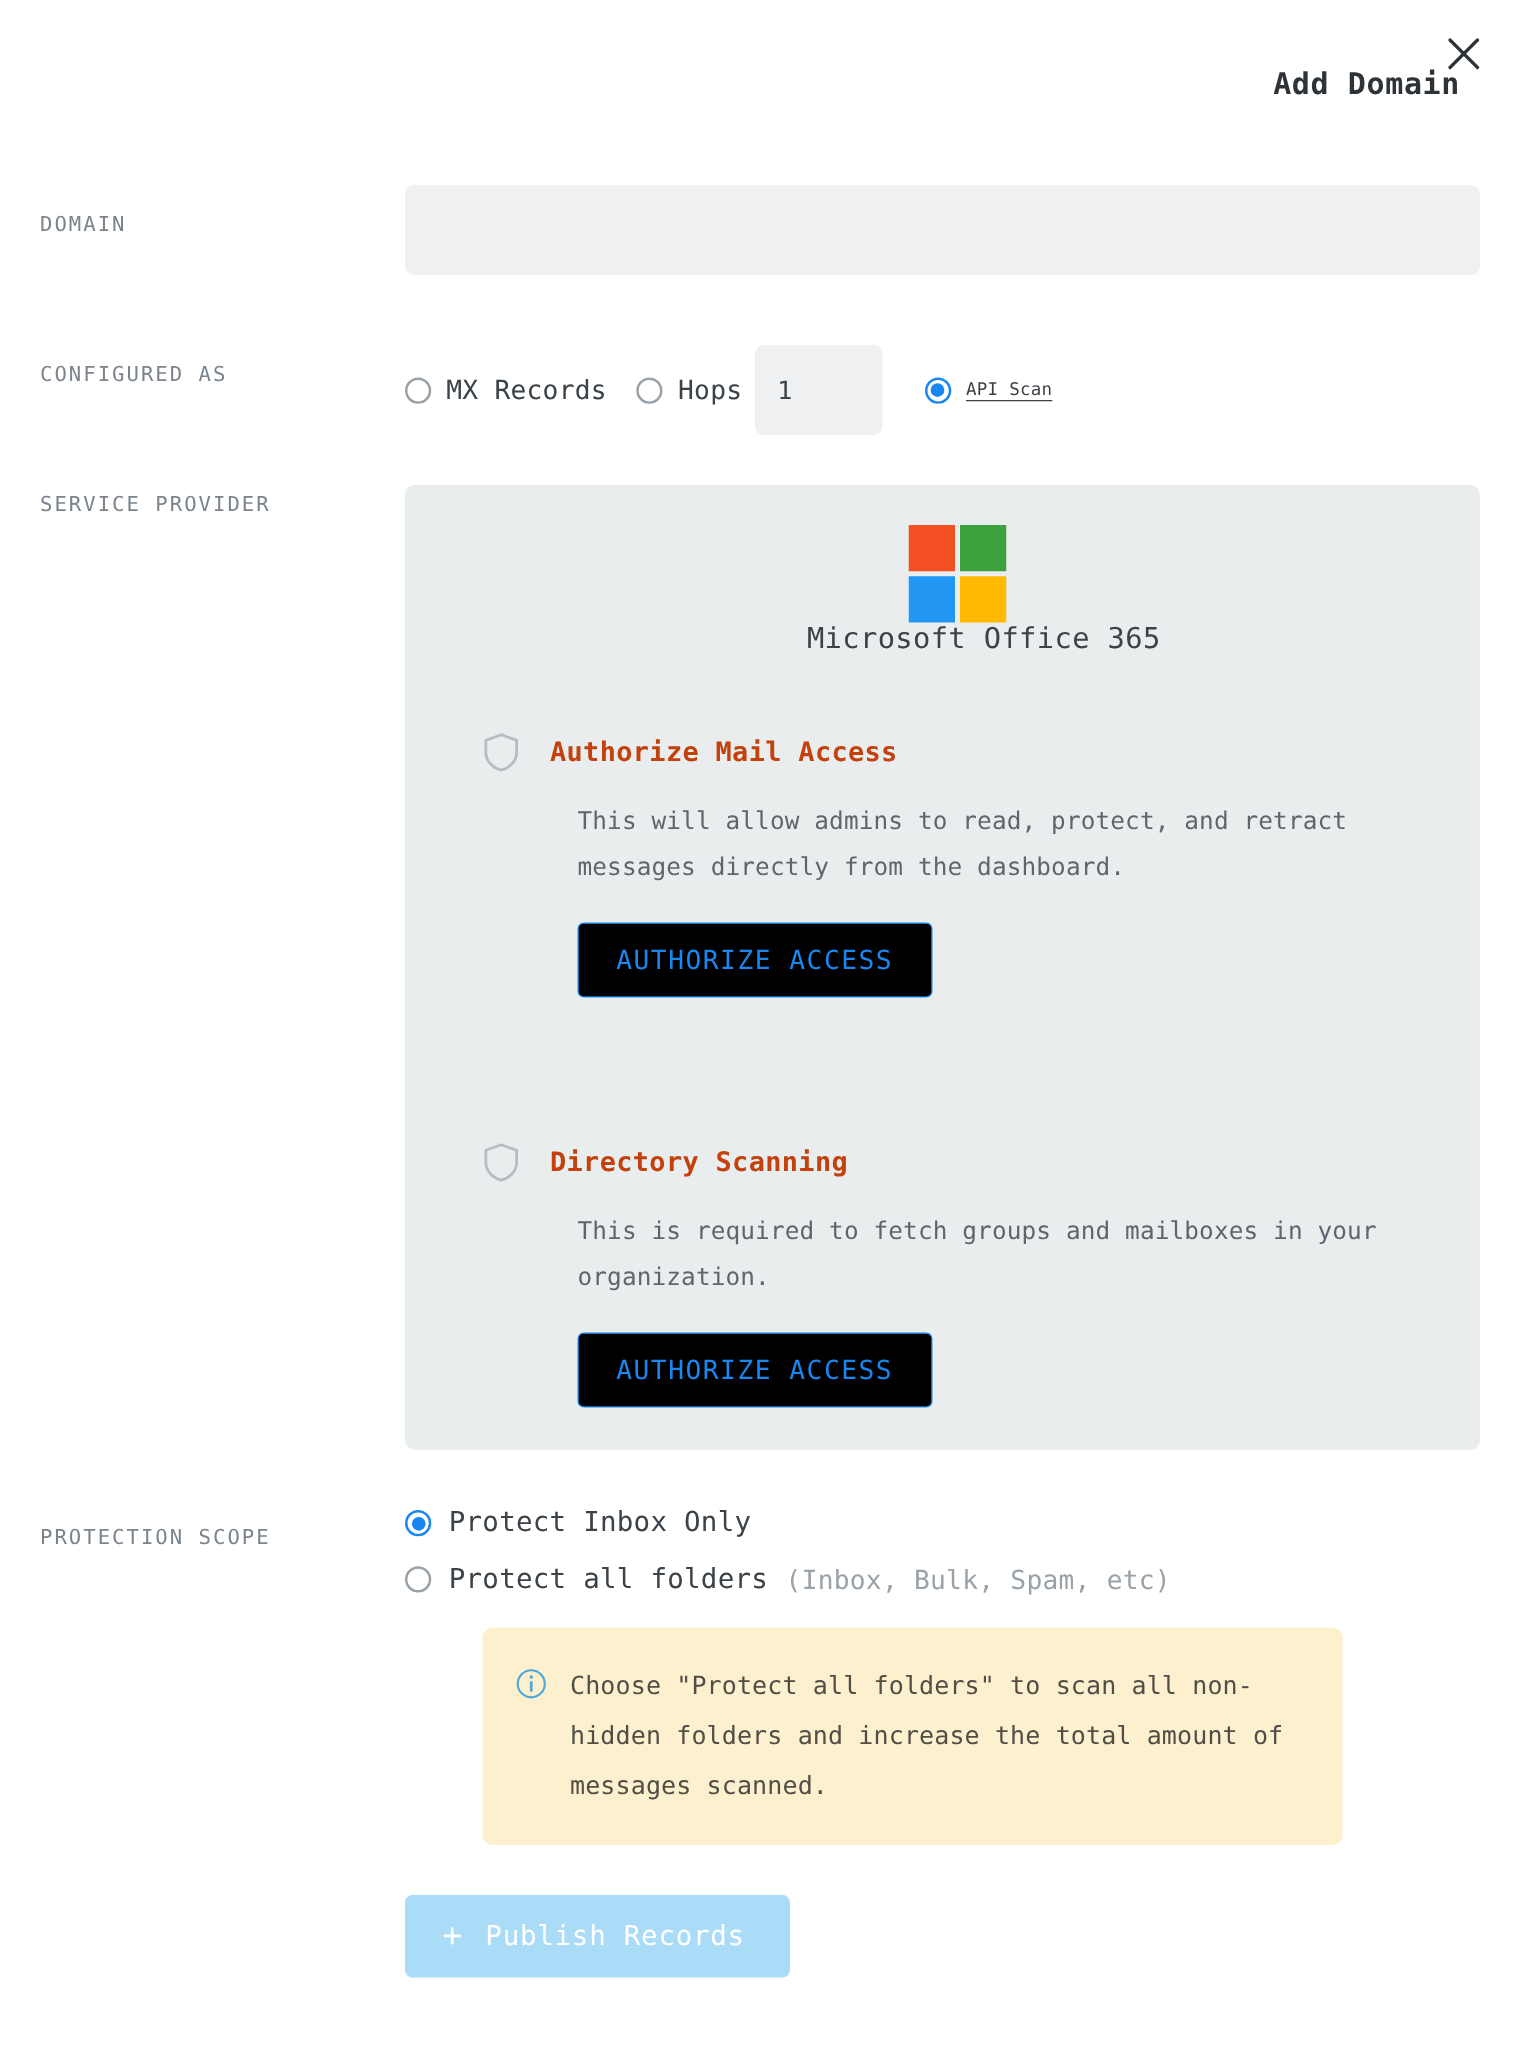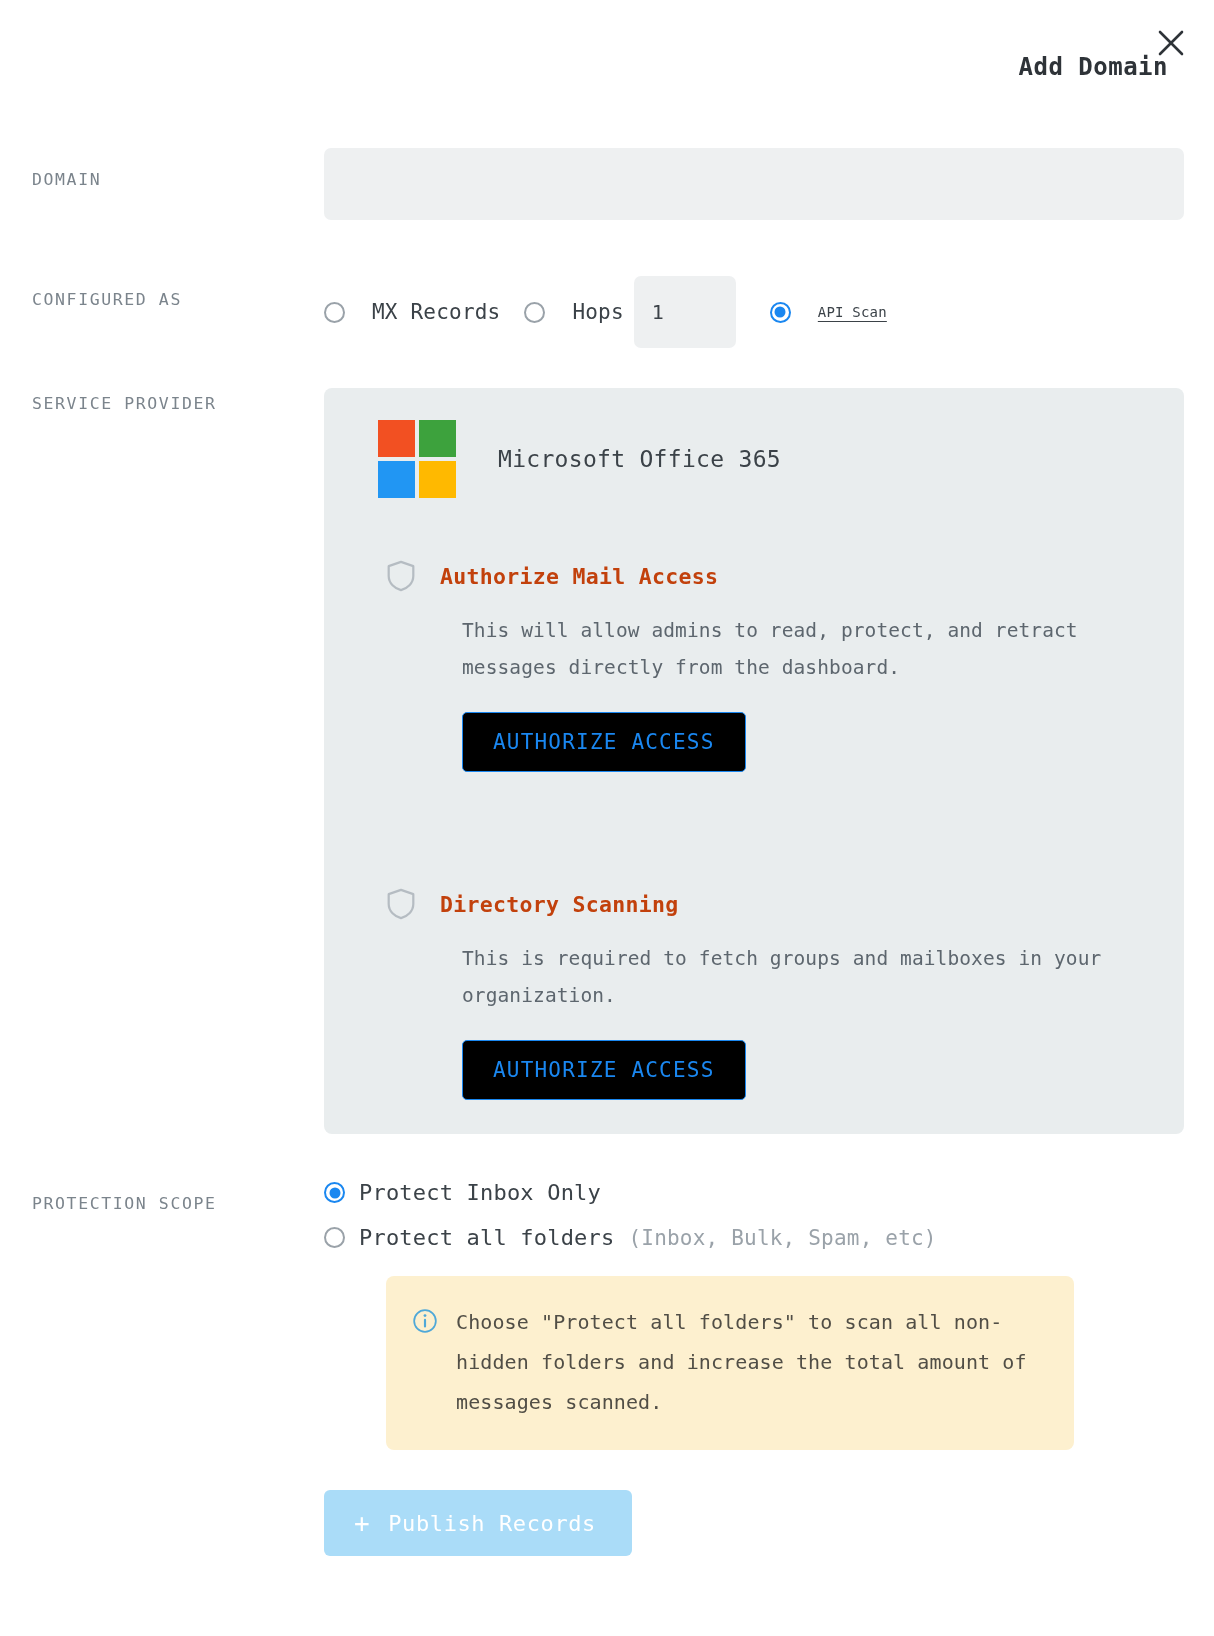--- a/index.html
+++ b/index.html
@@ -97,21 +97,20 @@
   .radio-inline {
     display: flex;
     align-items: center;
     gap: 0;
   }
   .radio-opt {
     display: flex;
     align-items: center;
     cursor: pointer;
     margin-right: 24px;
-    gap: 15px;
   }
   .radio {
     width: 21px;
     height: 21px;
     border-radius: 50%;
     border: 2px solid #9aa2a9;
     background: #fff;
     display: inline-block;
     position: relative;
     flex: 0 0 21px;
@@ -166,20 +165,21 @@
   .row-provider .row-label { padding-top: 6px; }
   .provider-panel {
     background: #e9edee;
     border-radius: 8px;
     padding: 32px 30px 34px 30px;
   }
   .provider-head {
     display: flex;
     align-items: center;
     padding: 0 0 0 24px;
+    flex-direction: column;
   }
   .ms-logo {
     width: 78px;
     height: 78px;
     display: grid;
     grid-template-columns: 1fr 1fr;
     grid-template-rows: 1fr 1fr;
     gap: 4px;
     flex: 0 0 78px;
   }

